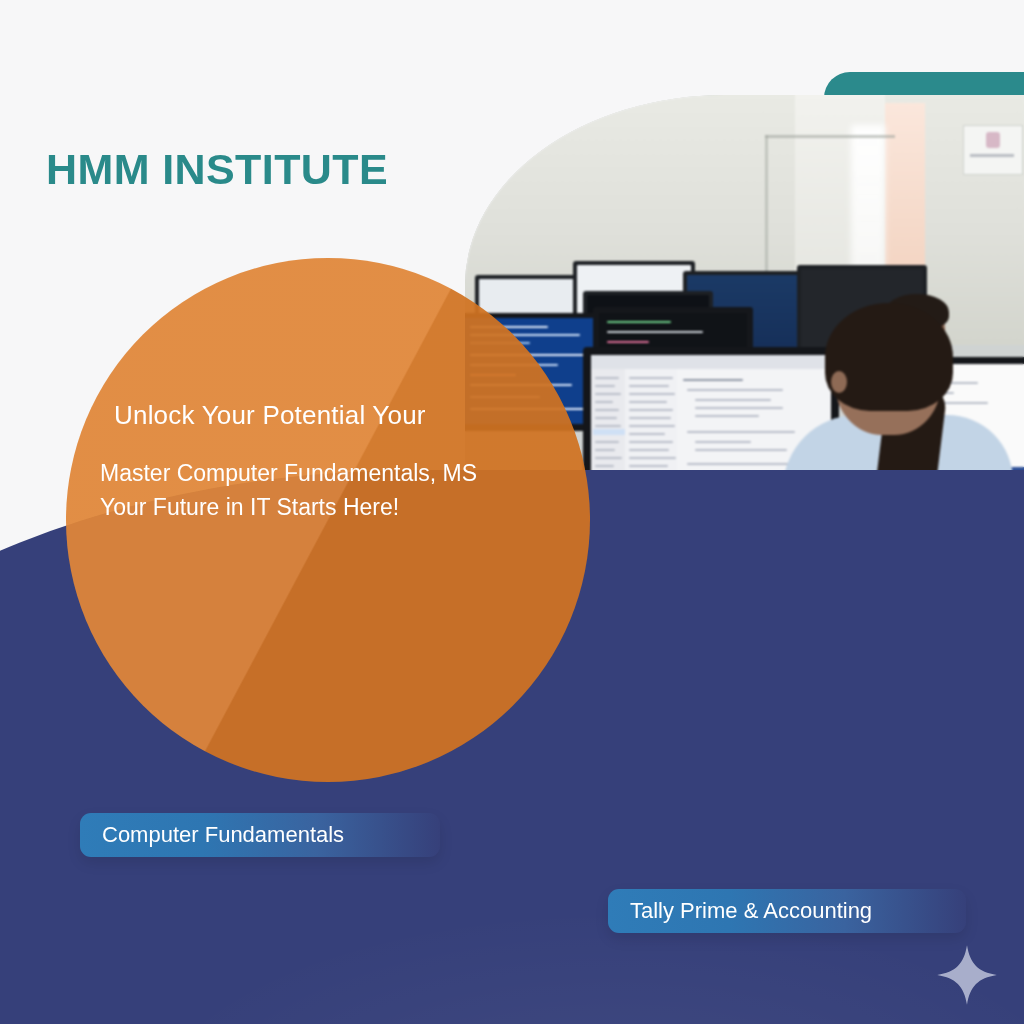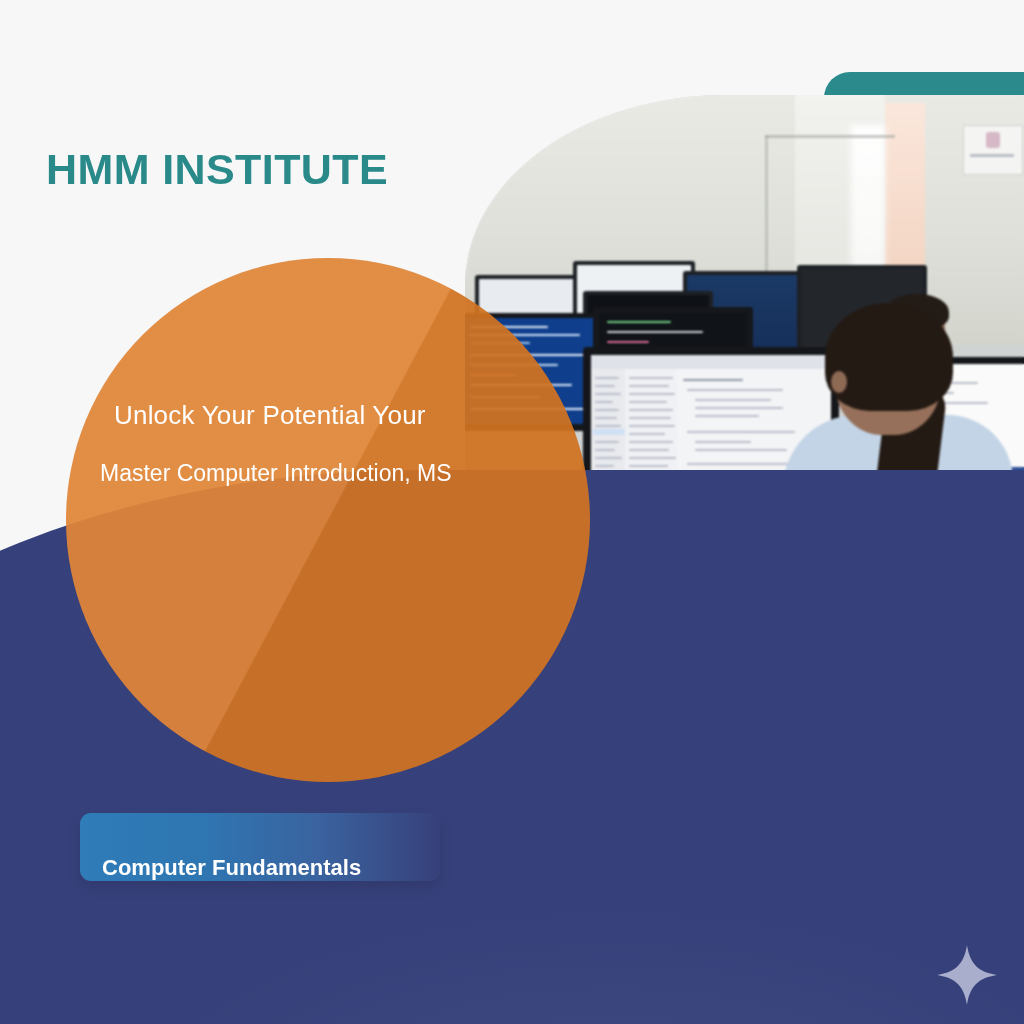--- a/index.html
+++ b/index.html
@@ -188,24 +188,24 @@
   }
   .headline span{display:block;}
   .subcopy{
     margin:26px 0 0 0;
     font-size:23px;line-height:1.45;font-weight:400;
   }
   .subcopy span{display:block;}
 
   
   .pill{
-    position:absolute;height:68px;
+    position:absolute;height:44px;
     border-radius:11px;
-    display:flex;align-items:flex-end;
-    color:#ffffff;font-size:22px;font-weight:bold;
+    display:flex;align-items:center;
+    color:#ffffff;font-size:22px;font-weight:normal;
     padding-left:22px;
     box-sizing:border-box;
     background:linear-gradient(90deg,#2f7cb8 0%,#2e76b2 34%,#3a639f 66%,rgba(54,64,122,.35) 100%);
     box-shadow:0 6px 14px rgba(0,0,0,.10);
     white-space:nowrap;
   }
   .pill-0{left:80px;top:813px;width:360px;}
   .pill-1{left:80px;top:889px;width:360px;}
   .pill-2{left:608px;top:805px;width:358px;}
   .pill-3{left:608px;top:889px;width:358px;}
@@ -388,25 +388,29 @@
   <div class="orange"></div>
   <div class="orange-shade"></div>
 
   <div class="logo">HMM INSTITUTE</div>
 
   <div class="copy">
     <p class="eyebrow">Unlock Your Potential Your</p>
     <h1 class="headline">
     </h1>
     <p class="subcopy">
-      <span>Master Computer Introduction, MS</span>
+      <span>Master Computer Fundamentals, MS</span>
+      <span>Your Future in IT Starts Here!</span>
     </p>
   </div>
 
   <div class="pill pill-0">
     <span>Computer Fundamentals</span>
   </div>
+  <div class="pill pill-3">
+    <span>Tally Prime &amp; Accounting</span>
+  </div>
 
   <svg class="sparkle" viewBox="0 0 100 100">
     <path d="M50 2 C55 32 68 45 98 50 C68 55 55 68 50 98 C45 68 32 55 2 50 C32 45 45 32 50 2 Z" fill="#a8aecb"></path>
   </svg>
 
 </div>
 
 </body></html>

